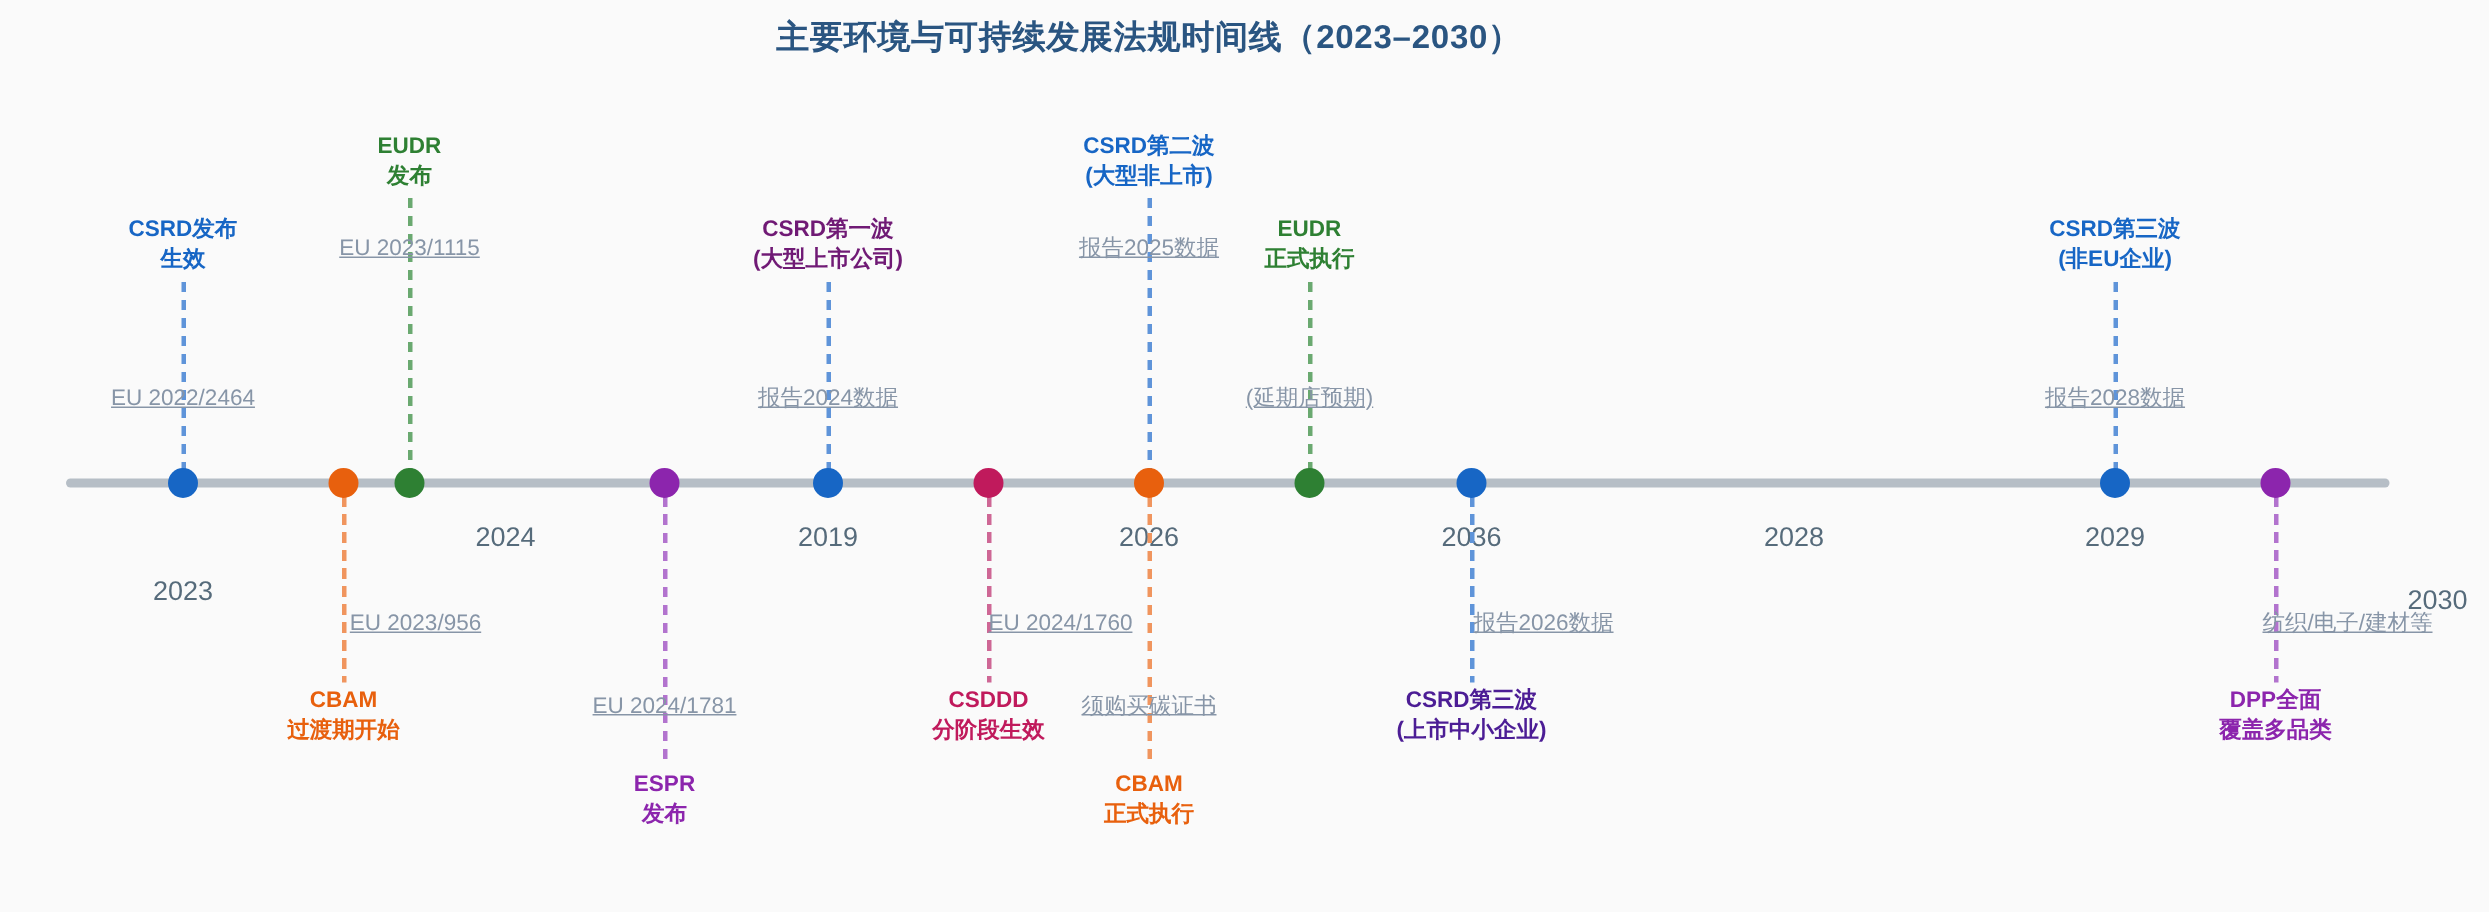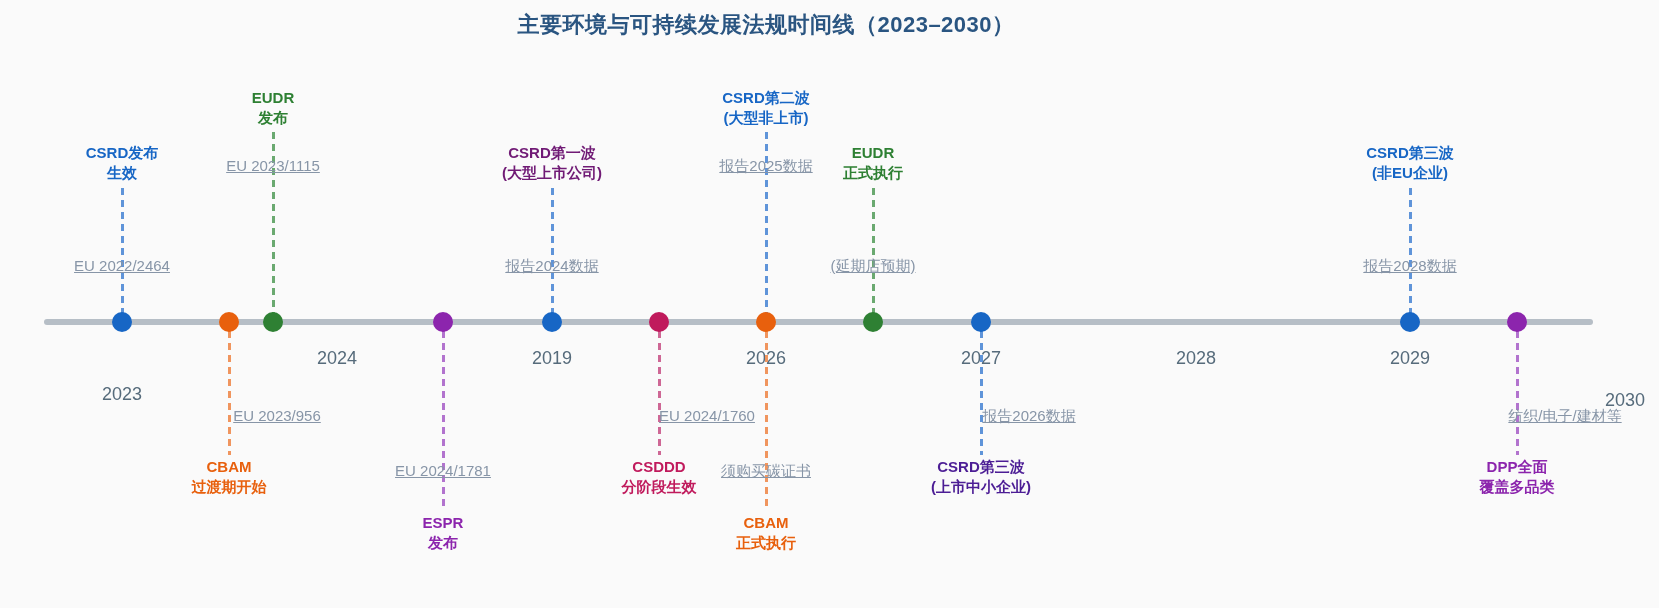--- a/index.html
+++ b/index.html
@@ -88,21 +88,21 @@
 <body>
 
 <div class="canvas" id="canvas">
   <div class="title">主要环境与可持续发展法规时间线（2023–2030）</div>
   <div class="axis" id="axis"></div>
   <div id="years">
       <div class="year" style="left: 122px; margin-top: 36px;">2023</div>
       <div class="year" style="left: 337px;">2024</div>
       <div class="year" style="left: 552px;">2019</div>
       <div class="year" style="left: 766px;">2026</div>
-      <div class="year" style="left: 981px;">2027</div>
+      <div class="year" style="left: 981px;">2036</div>
       <div class="year" style="left: 1196px;">2028</div>
       <div class="year" style="left: 1410px;">2029</div>
       <div class="year" style="left: 1625px; margin-top: 42px;">2030</div>
     </div>
   <div id="events">
       <div class="event top near" style="left: 122px;">
         <div class="dash" style="background: repeating-linear-gradient(rgb(95, 148, 217) 0px, rgb(95, 148, 217) 7px, transparent 7px, transparent 12px);"></div>
         <div class="dot" style="background: rgb(23, 102, 197);"></div>
         <div class="elabel" style="color: rgb(23, 102, 197);">
           <span>CSRD发布</span>

